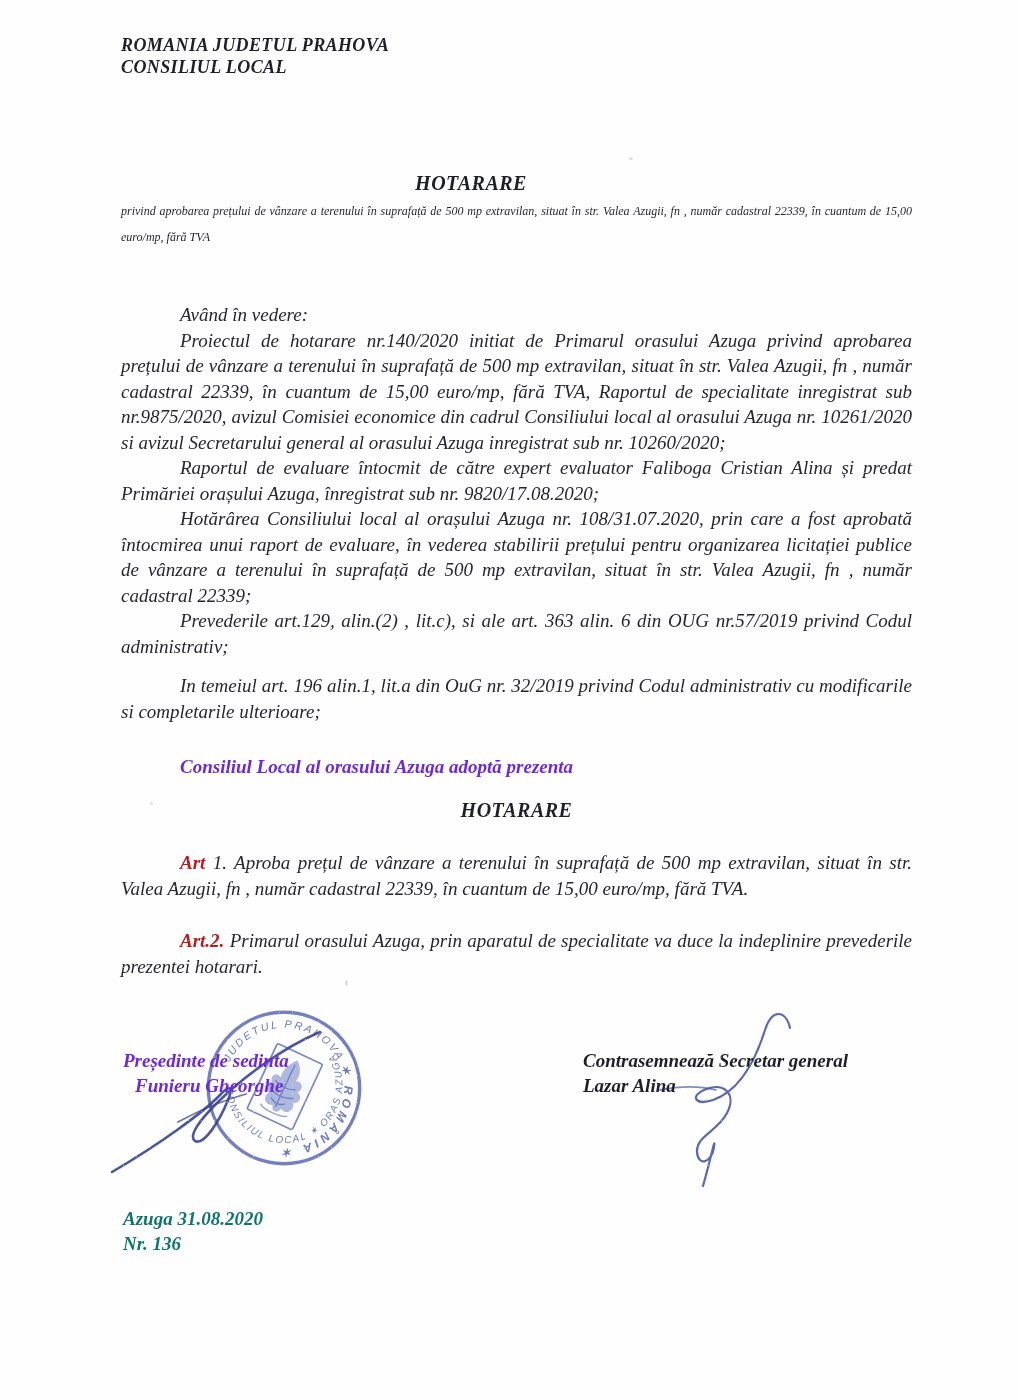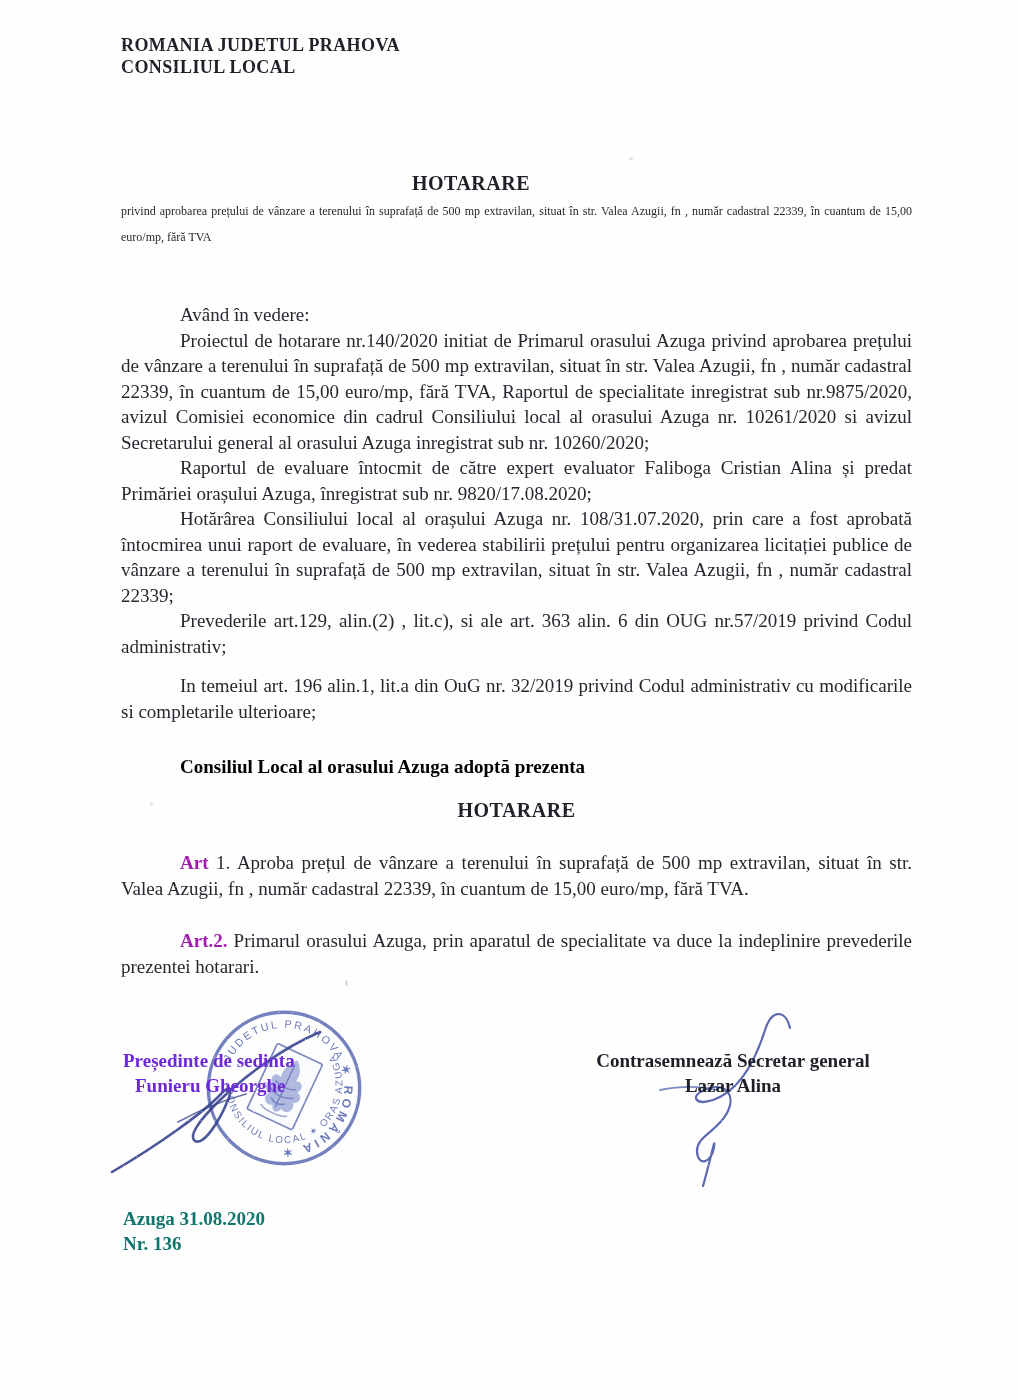--- a/index.html
+++ b/index.html
@@ -4,20 +4,21 @@
 <style>
   * { margin:0; padding:0; box-sizing:border-box; }
   html,body { background:#e8e8e8; }
   .page {
     position:relative;
     width:1018px; height:1400px;
     background:#fefefe;
     font-family:"Liberation Serif","DejaVu Serif",serif;
     color:#26262e;
     overflow:hidden;
+    font-style:italic;
   }
   
   .page::after{
     content:""; position:absolute; inset:0; pointer-events:none;
     background-image:radial-gradient(#f2f2f0 0.6px, transparent 0.7px);
     background-size:13px 9px; opacity:.55;
   }
   .hdr {
     position:absolute; left:121px; top:34px;
     font-weight:bold; font-size:18px; line-height:22px;
@@ -34,34 +35,34 @@
   }
   .bodytext {
     position:absolute; left:121px; top:302px; width:791px;
     font-size:19px; line-height:25.5px;
   }
   .para { text-align:justify; text-indent:59px; }
   .intro { text-indent:59px; }
   .gap-half { margin-top:14px; }
   .adoption {
     margin-top:30px; text-indent:59px;
-    font-weight:bold; color:#000000;
+    font-weight:bold; color:#6d28d9;
   }
   .decision-title {
     margin-top:18px; text-align:center; font-weight:bold;
     font-size:20px; letter-spacing:.5px; color:#1f1f28;
   }
   .art { margin-top:27px; }
-  .art b { color:#a21caf; }
+  .art b { color:#b91c1c; }
   .sig-left { position:absolute; left:123px; top:1048px; width:260px;
     font-weight:bold; font-size:19px; line-height:25px; color:#6d28d9; }
   .sig-left .name { margin-left:12px; }
   .sig-right { position:absolute; left:583px; top:1048px; width:300px;
     font-weight:bold; font-size:19px; line-height:25px; color:#1f1f28;
-    text-align:center; }
+    text-align:left; }
   .footer { position:absolute; left:123px; top:1206px;
     font-weight:bold; font-size:19px; line-height:25px; color:#0f766e; }
   .stamp-svg { position:absolute; left:198px; top:1002px; width:172px; height:172px; opacity:.88; }
   .ink-svg { position:absolute; left:0; top:0; width:1018px; height:1400px; pointer-events:none; }
   .speck { position:absolute; background:#c9c9c9; border-radius:50%; opacity:.6; }
 </style>
 </head>
 <body>
 
 <div class="page">

